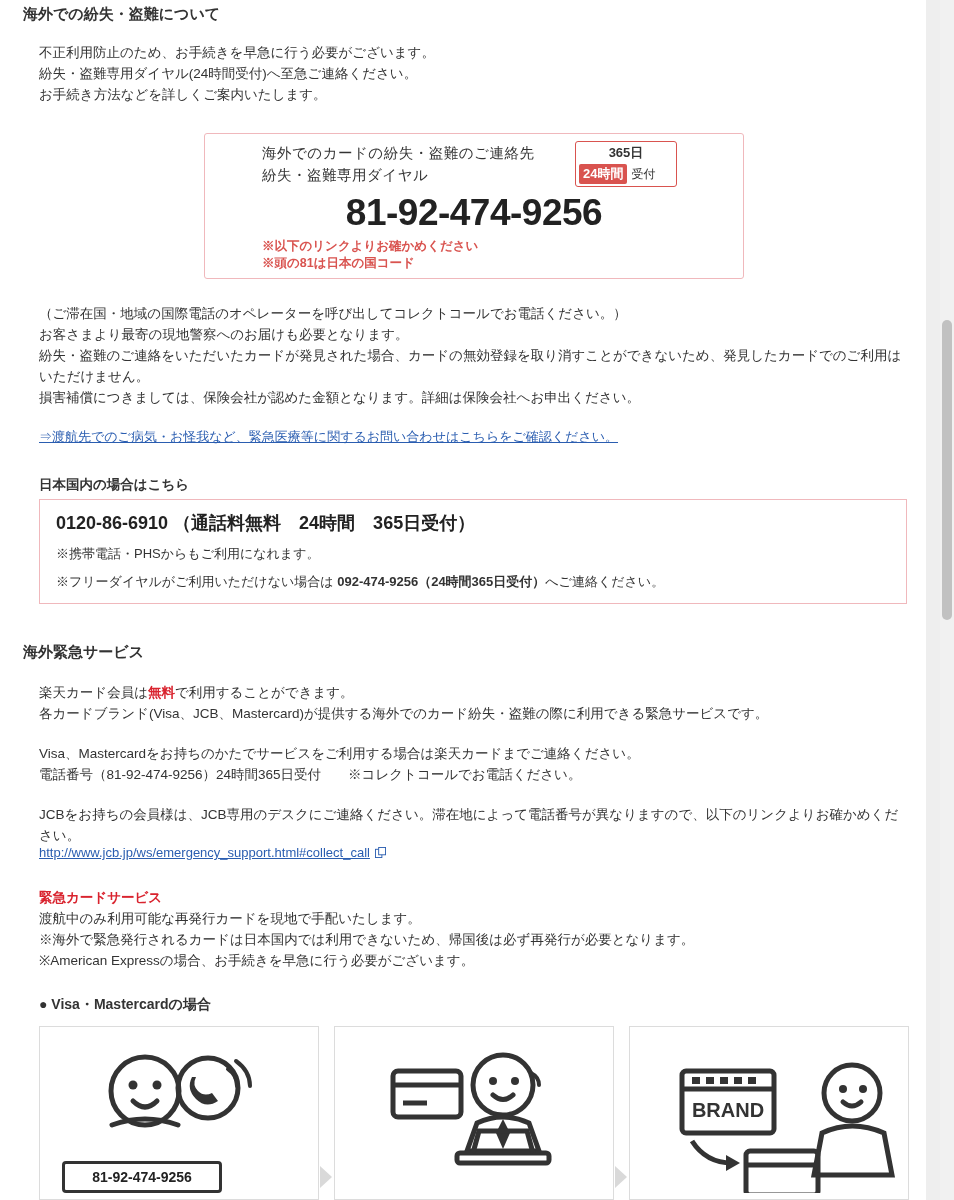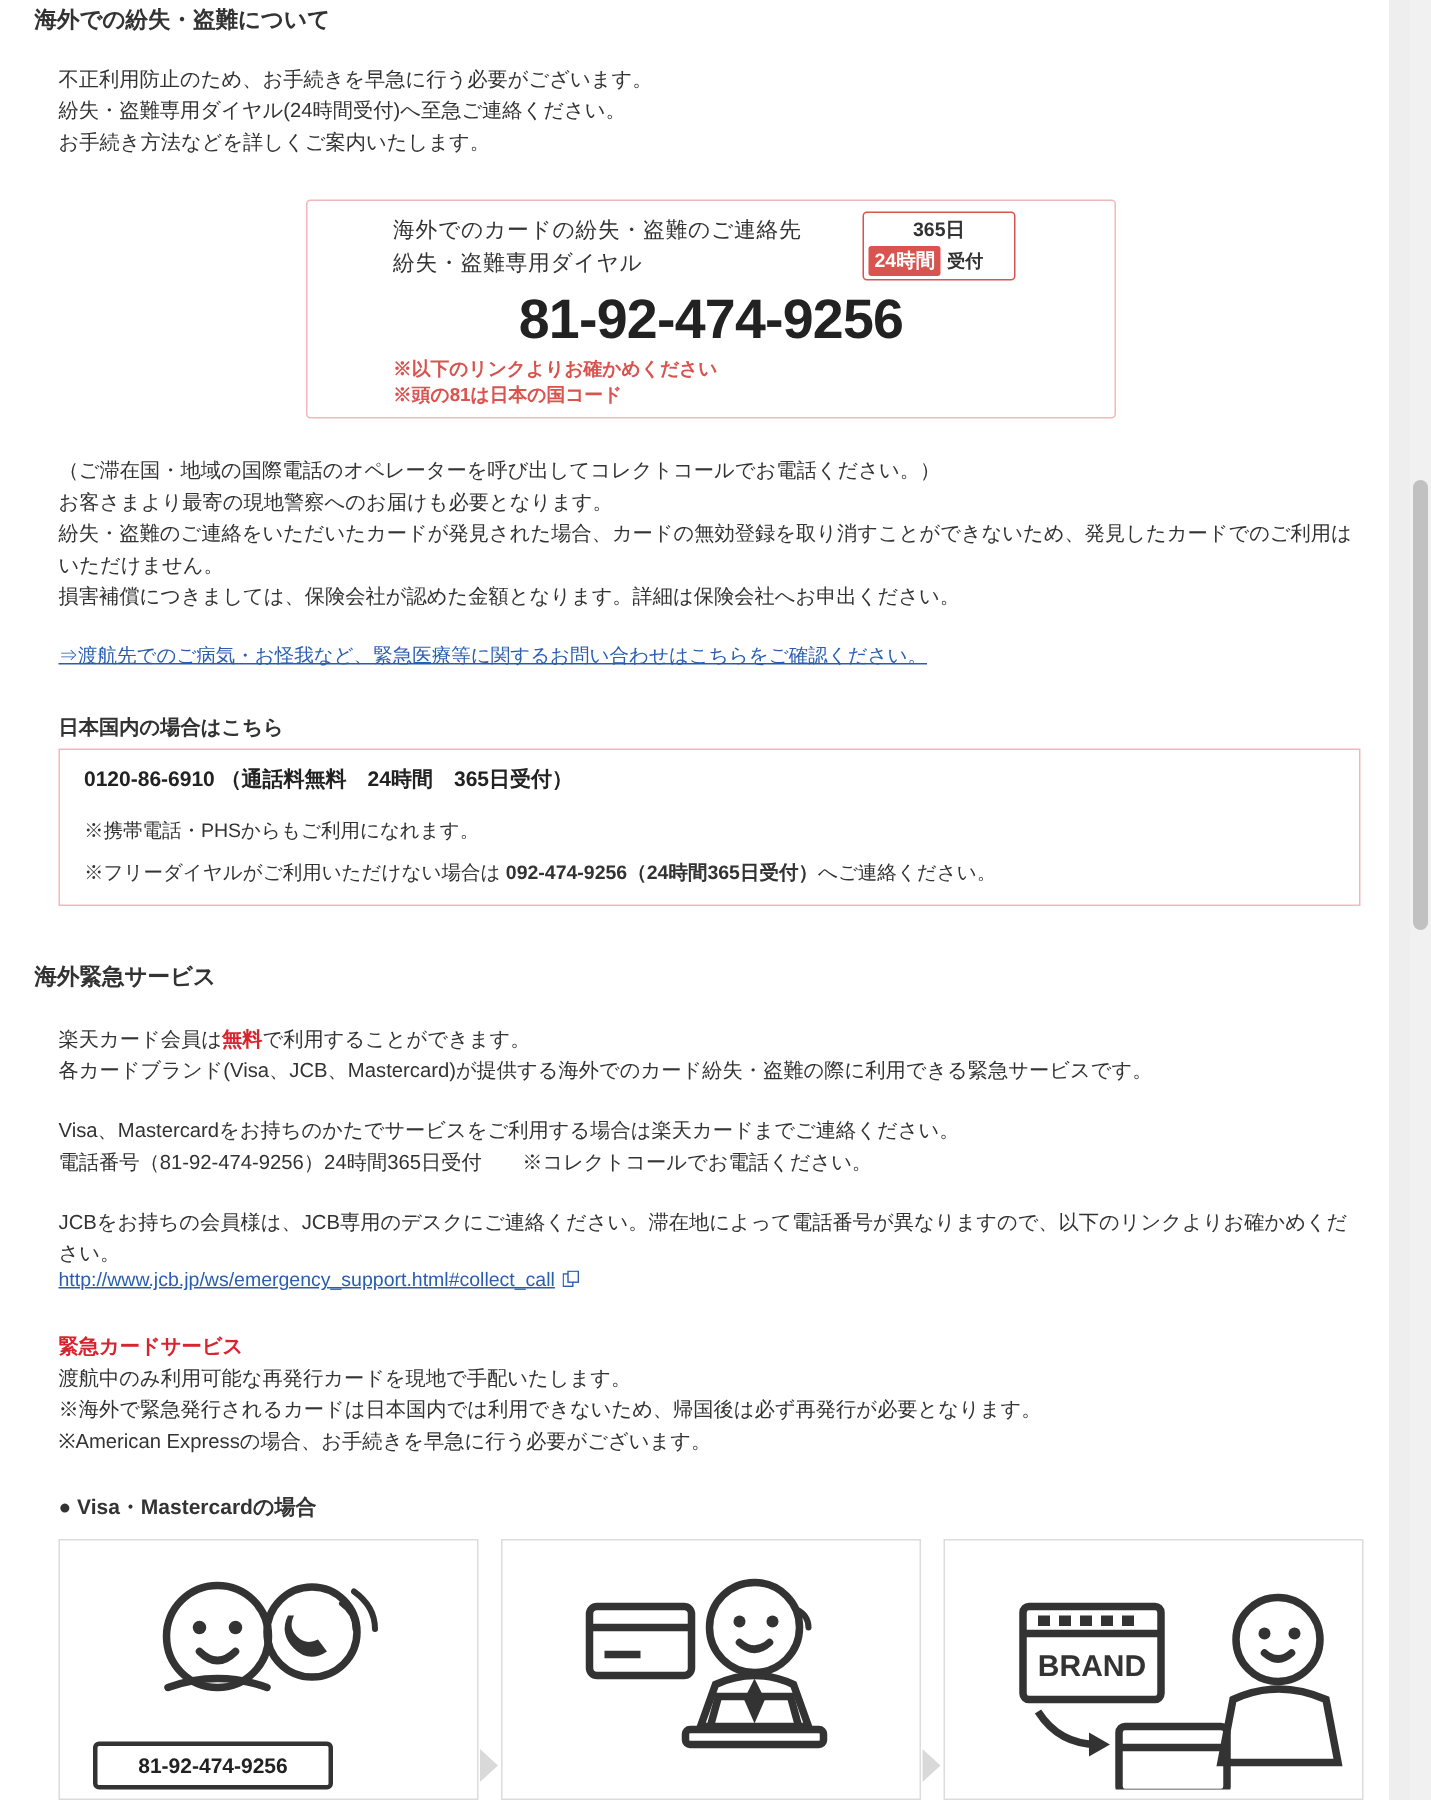--- a/index.html
+++ b/index.html
@@ -120,21 +120,21 @@
     color: #ffffff;
     font-size: 13px;
     font-weight: bold;
     padding: 1px 4px;
     border-radius: 2px;
   }
   .badge-365 .b3 {
     font-size: 12px;
     color: #333;
     margin-left: 4px;
-    font-weight: bold;
+    font-weight: normal;
   }
   .callout-number {
     position: absolute;
     left: 0; right: 0; top: 58px;
     text-align: center;
     font-size: 37px;
     font-weight: bold;
     color: #222;
     letter-spacing: -0.5px;
   }
@@ -174,21 +174,21 @@
     left: 39px; top: 499px;
     width: 868px;
     height: 105px;
     border: 1px solid #f0b8bc;
     background: #ffffff;
     box-sizing: border-box;
   }
   .domestic-num {
     position: absolute;
     left: 16px; top: 11px;
-    font-size: 14px;
+    font-size: 18px;
     font-weight: bold;
     color: #222;
   }
   .domestic-note1 {
     position: absolute;
     left: 16px; top: 45px;
     font-size: 13px;
     color: #333;
   }
   .domestic-note2 {

